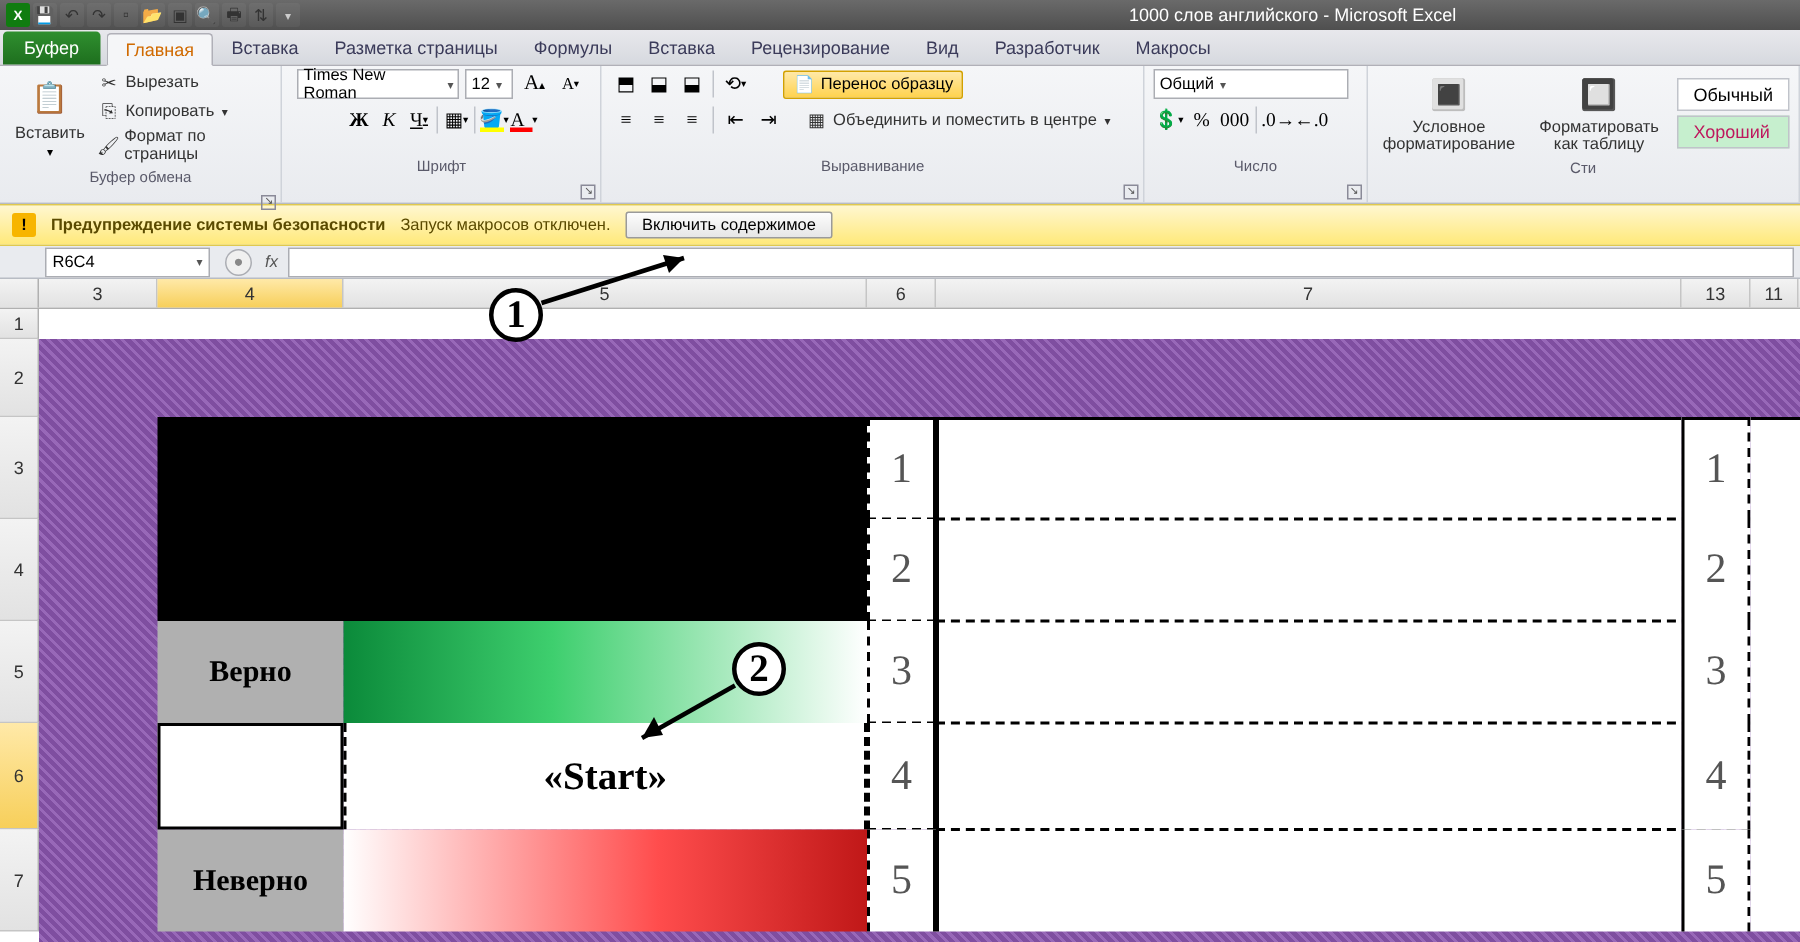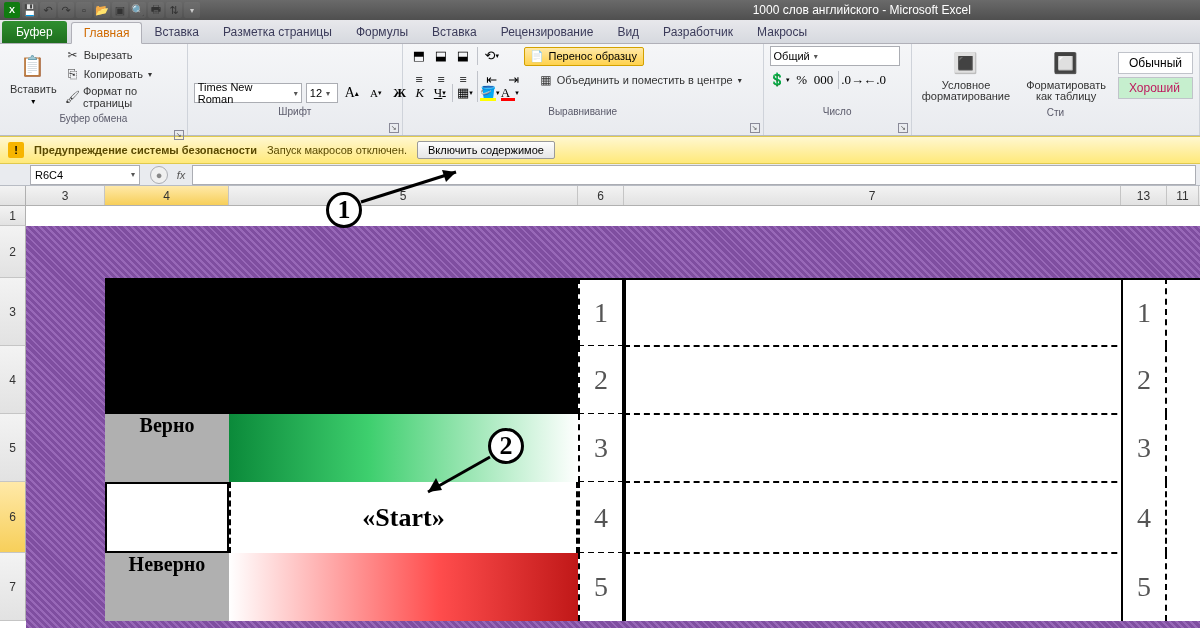--- a/index.html
+++ b/index.html
@@ -68,21 +68,21 @@
   .ch { border-right:1px solid #c5c5c5; text-align:center; font-size:12px; color:#333; line-height:20px; }
   .rowhdrs { position:absolute; left:0; top:20px; width:26px; }
   .rh { border-right:1px solid #b0b0b0; border-bottom:1px solid #c5c5c5; background:linear-gradient(#f3f3f3,#e2e2e2); text-align:center; font-size:12px; color:#333; display:flex;align-items:center;justify-content:center; }
   .rh.sel, .ch.sel { background:linear-gradient(#ffe9a8,#f7cf5a); }
 
   .sheet { position:absolute; left:26px; top:20px; right:0; }
   .purplebg { position:absolute; background:#8b5aad; background-image: repeating-linear-gradient(45deg, #9868b8 0, #9868b8 2px, #7f4ea0 2px, #7f4ea0 5px); }
 
   .cellbox { position:absolute; background:#fff; }
   .blackbox { background:#000; }
-  .graybox { background:#b0b0b0; display:flex;justify-content:center; font-family:'Times New Roman',serif; font-weight:bold; font-size:20px; }
+  .graybox { background:#b0b0b0; display:flex;align-items:center;justify-content:center; font-family:'Times New Roman',serif; font-weight:bold; font-size:20px; }
   .greenbox { background: linear-gradient(90deg, #0b8a3a 0%, #3ecf6e 40%, #ffffff 100%); }
   .redbox   { background: linear-gradient(90deg, #ffffff 0%, #ff4d4d 60%, #c01818 100%); }
   .startbox { display:flex;align-items:center;justify-content:center; font-family:'Times New Roman',serif; font-weight:bold; font-size:26px; border-left:2px dashed #000; border-right:2px dashed #000;}
 
   .numcell { position:absolute; display:flex;align-items:center;justify-content:center; font-family:'Times New Roman',serif; font-size:28px; color:#555; background:#fff; }
 
   
   .annot-circle { position:absolute; width:36px; height:36px; border:3px solid #000; border-radius:50%; background:#fff; display:flex;align-items:center;justify-content:center; font-family:'Times New Roman',serif; font-size:26px; font-weight:bold; z-index:50; }
   .arrow1 { position:absolute; z-index:49; }
   .arrowline { stroke:#000; stroke-width:3; fill:none; }
@@ -145,21 +145,21 @@
         <div class="smrow">
             <span class="sicon">🖌</span>
             <span>Формат по страницы</span>
           </div>
       </div>
     </div>
     <div class="group-label"><span>Буфер обмена</span><span class="dlaunch">↘</span></div>
   </div>
 
   <div class="group" style="width:215px">
-    <div class="group-body" style="flex-direction:row;align-items:flex-end;gap:4px">
+    <div class="group-body" style="flex-direction:column;align-items:center;gap:4px">
       <div style="display:flex;gap:4px;align-items:center">
         <div class="combo" style="width:108px">
             <span>Times New Roman</span>
             <span class="dd">▾</span>
           </div>
         <div class="combo" style="width:32px">
             <span>12</span>
             <span class="dd">▾</span>
           </div>
         <div class="tbtn" style="font-size:14px">A<sup style="font-size:8px">▴</sup></div>

